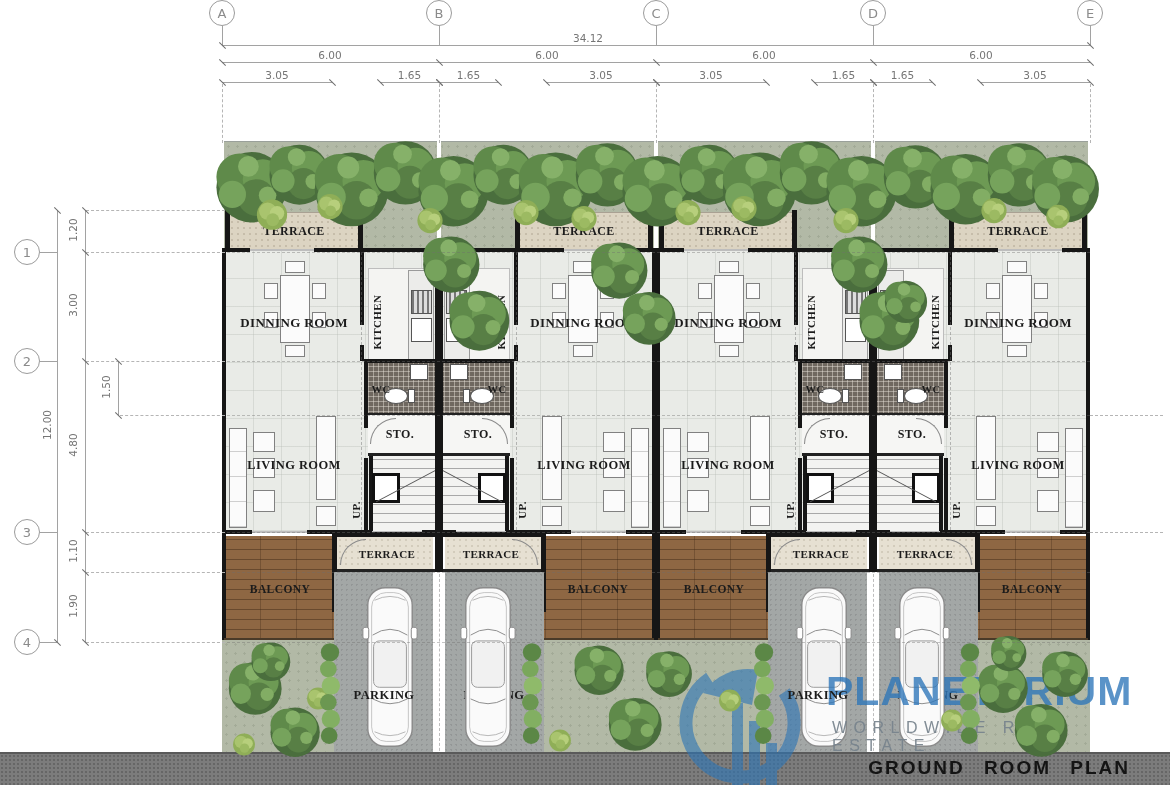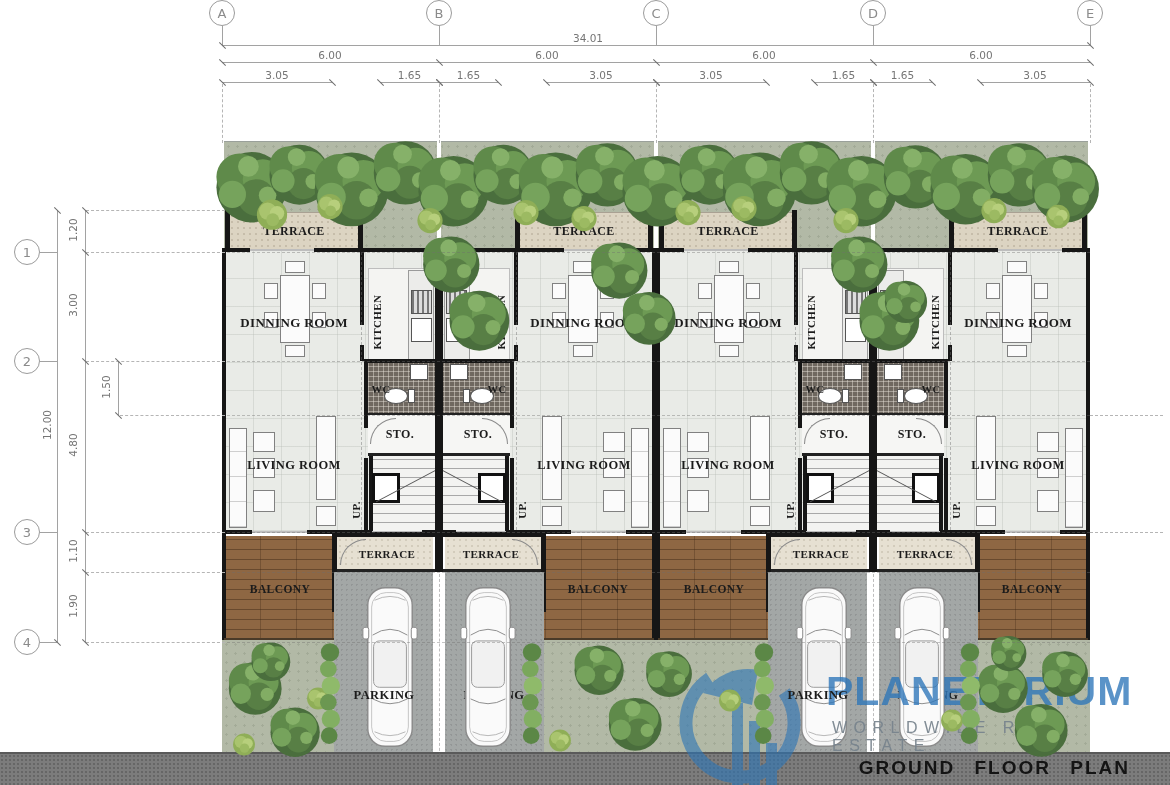--- a/index.html
+++ b/index.html
@@ -103,21 +103,21 @@
         <path d="M14 152 Q30 160 46 152" stroke="#b5b5b5" fill="none"></path>
       </symbol>
     </defs>
     <use href="#car" x="361" y="582" width="58" height="170"></use>
     <use href="#car" x="459" y="582" width="58" height="170"></use>
     <use href="#car" x="795" y="582" width="58" height="170"></use>
     <use href="#car" x="893" y="582" width="58" height="170"></use>
   </svg>
 
   <div id="road"></div>
-  <div id="plan-title">GROUND FLOOR PLAN</div>
+  <div id="plan-title">GROUND ROOM PLAN</div>
 
   <div id="plan">
       <div class="unit" style="left: 0px;">
 
   <div class="abs garden" style="left:2px;top:2px;width:213px;height:108px"></div>
   <div class="abs garden" style="left:140px;top:2px;width:73px;height:223px"></div>
   <div class="abs" style="left:2px;top:1px;width:213px;height:1px;background:#9aa09a"></div>
 
   <div class="abs terr" style="left:6px;top:72px;width:132px;height:38px"></div>
   <div class="wall" style="left:3px;top:70px;width:5px;height:40px"></div>
@@ -550,21 +550,21 @@
       <use href="#hedge" x="320" y="636" width="20" height="116"></use>
       <use href="#hedge" x="522" y="636" width="20" height="116"></use>
       <use href="#hedge" x="754" y="636" width="20" height="116"></use>
       <use href="#hedge" x="960" y="636" width="20" height="116"></use>
     </svg>
 
   <div id="dims">
       <div class="hline" style="left: 222px; top: 45px; width: 868px;"></div>
       <div class="tick" style="left: 218px; top: 45px;"></div>
       <div class="tick" style="left: 1086px; top: 45px;"></div>
-      <div class="dimtxt" style="left: 560px; top: 32px; width: 56px;">34.01</div>
+      <div class="dimtxt" style="left: 560px; top: 32px; width: 56px;">34.12</div>
       <div class="hline" style="left: 222px; top: 62px; width: 868px;"></div>
       <div class="tick" style="left: 218px; top: 62px;"></div>
       <div class="tick" style="left: 435px; top: 62px;"></div>
       <div class="tick" style="left: 652px; top: 62px;"></div>
       <div class="tick" style="left: 869px; top: 62px;"></div>
       <div class="tick" style="left: 1086px; top: 62px;"></div>
       <div class="dimtxt" style="left: 305px; top: 49px; width: 50px;">6.00</div>
       <div class="dimtxt" style="left: 522px; top: 49px; width: 50px;">6.00</div>
       <div class="dimtxt" style="left: 739px; top: 49px; width: 50px;">6.00</div>
       <div class="dimtxt" style="left: 956px; top: 49px; width: 50px;">6.00</div>

